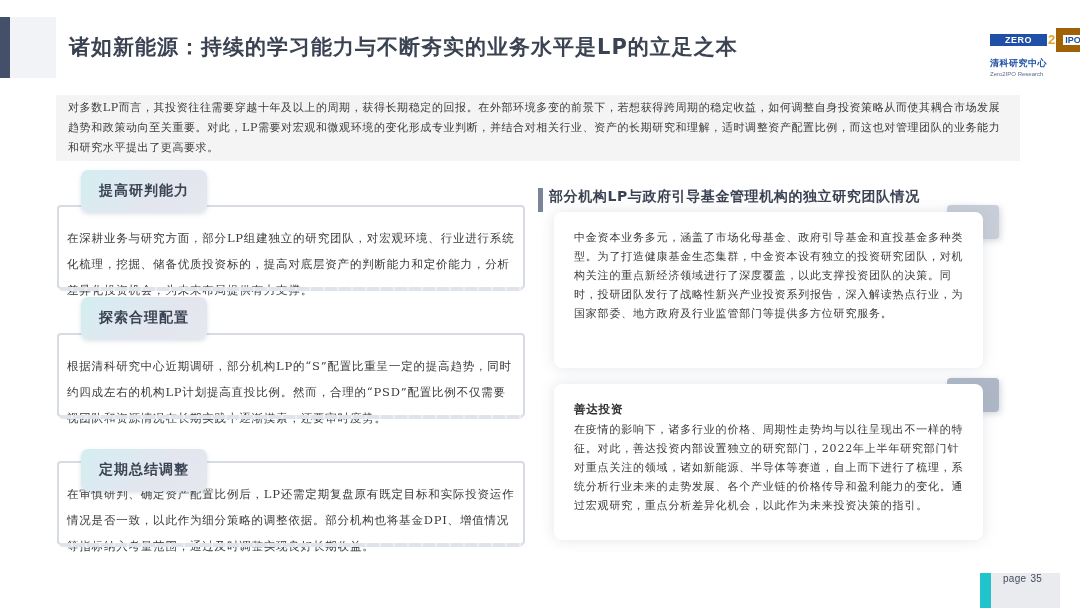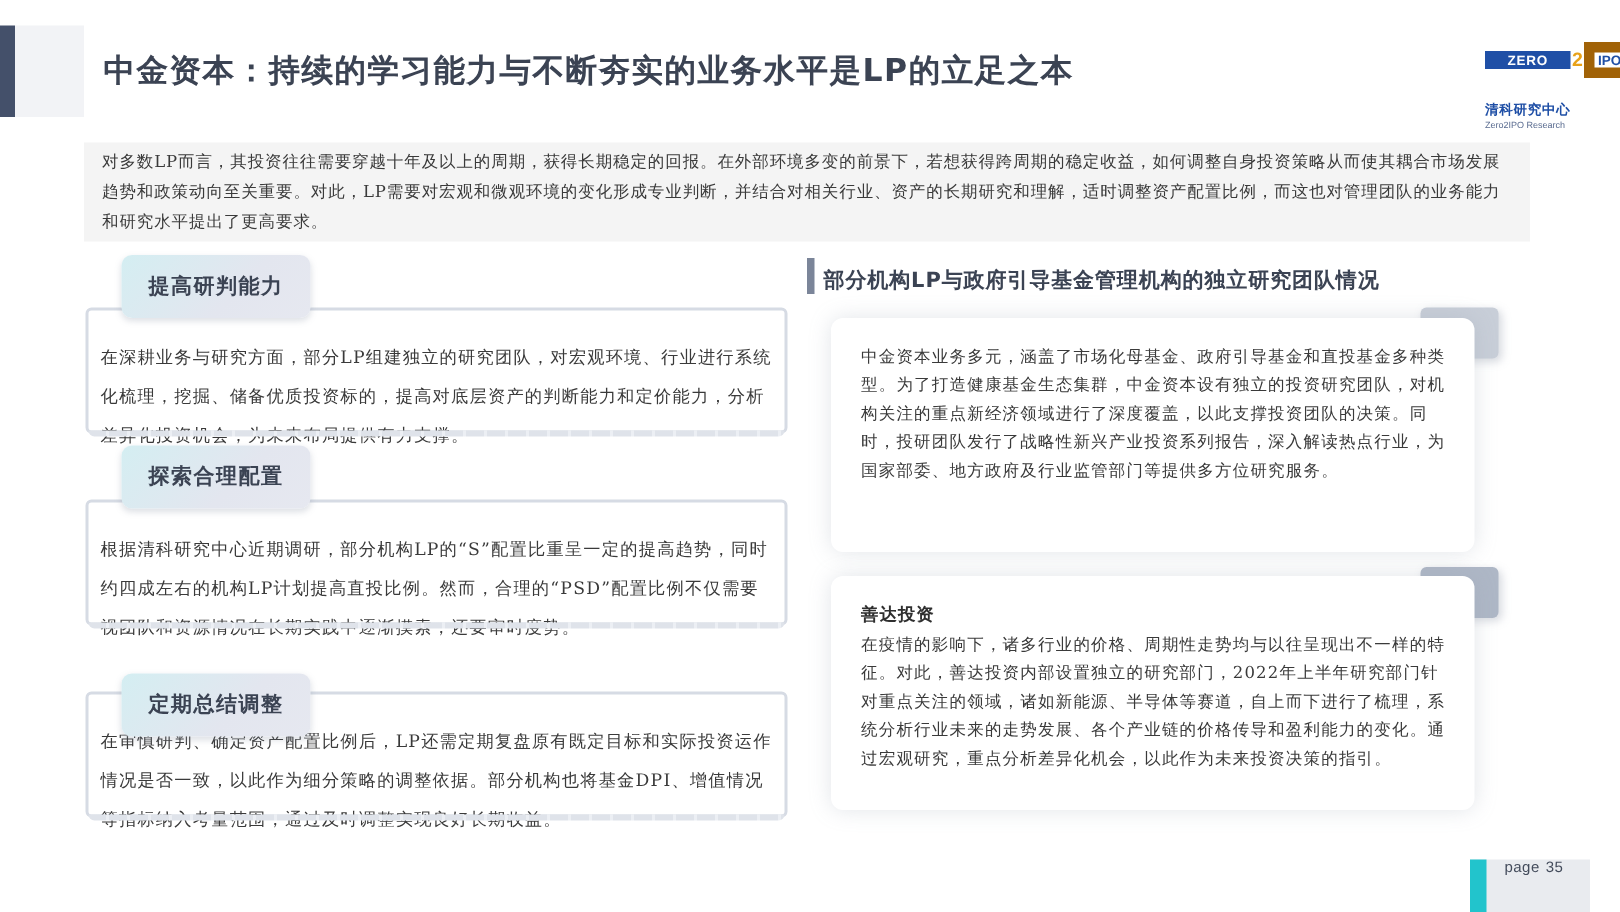--- a/index.html
+++ b/index.html
@@ -8,49 +8,49 @@
 
   .title-bar-accent { position: absolute; left: 0; top: 17px; width: 10px; height: 61px; background: #44506a; }
   .title-bar-bg { position: absolute; left: 10px; top: 17px; width: 46px; height: 61px; background: #f2f3f6; }
   .page-title { position: absolute; left: 69px; top: 33px; font-size: 21px; font-weight: bold; color: #3b4353; letter-spacing: 1px; white-space: nowrap; font-family: "DejaVu Sans", sans-serif; }
 
   .logo { position: absolute; left: 990px; top: 34px; width: 70px; }
   .logo-top { display: flex; align-items: center; height: 12px; }
   .logo-zero { background: #1f4fa6; color: #fff; font-size: 9px; font-weight: bold; font-family: "Liberation Sans", sans-serif; padding: 0 15px; line-height: 12px; letter-spacing: 0.5px; }
   .logo-two { color: #e8a21a; font-size: 13px; font-weight: bold; font-family: "Liberation Sans", sans-serif; line-height: 12px; margin: 0 1px; }
   .logo-ipo { border: 7px solid #a16207; color: #1f4fa6; font-size: 9px; font-weight: bold; font-family: "Liberation Sans", sans-serif; padding: 0 2px; line-height: 10px; }
-  .logo-cn { color: #1f4fa6; font-size: 9px; font-weight: bold; margin-top: 21px; font-family: "DejaVu Sans", sans-serif; letter-spacing: 0.5px; }
+  .logo-cn { color: #1f4fa6; font-size: 9px; font-weight: bold; margin-top: 11px; font-family: "DejaVu Sans", sans-serif; letter-spacing: 0.5px; }
   .logo-en { color: #5a6c90; font-size: 6px; font-family: "Liberation Sans", sans-serif; margin-top: 1px; }
 
   .intro { position: absolute; left: 56px; top: 95px; width: 964px; height: 66px; background: #f4f4f4; padding: 3px 10px 0 12px; font-size: 11px; line-height: 20px; color: #3a3a3a; letter-spacing: 0.6px; }
 
   .lcard { position: absolute; left: 57px; width: 468px; border: 2px solid #d6dbe4; border-radius: 4px; background: #fff; padding: 18px 8px 0 8px; font-size: 11.5px; line-height: 26px; color: #3a3a3a; letter-spacing: 0.8px; }
   .lcard::after { content: ""; position: absolute; left: 0; right: 0; bottom: -4px; height: 4px; background: repeating-linear-gradient(90deg, #dfe3ea 0 12px, #eceff4 12px 14px); border-radius: 0 0 4px 4px; }
   .ltab { position: absolute; left: 81px; width: 126px; height: 42px; border-radius: 7px; background: linear-gradient(135deg, #d4eef2 0%, #e3e6ef 60%, #e6e8f0 100%); box-shadow: 0 2px 4px rgba(120,130,150,0.25); display: flex; align-items: center; justify-content: center; font-size: 14px; font-weight: bold; color: #3b4353; letter-spacing: 1px; font-family: "DejaVu Sans", sans-serif; }
 
-  .rheader { position: absolute; left: 538px; top: 172px; display: flex; align-items: flex-end; }
+  .rheader { position: absolute; left: 538px; top: 188px; display: flex; align-items: flex-start; }
   .rheader-bar { width: 5px; height: 24px; background: #7b8599; margin-right: 6px; }
   .rheader-text { font-size: 14px; font-weight: bold; color: #3b4353; letter-spacing: 0.6px; font-family: "DejaVu Sans", sans-serif; }
 
   .rcard { position: absolute; left: 554px; width: 429px; background: #fff; border-radius: 8px; box-shadow: 0 0 14px rgba(150,160,175,0.28); padding: 16px 14px 0 20px; font-size: 11px; line-height: 19px; color: #3a3a3a; letter-spacing: 0.8px; }
   .rcard-title { font-weight: bold; font-size: 11.5px; color: #2f2f2f; margin-bottom: 1px; }
   .rtab { position: absolute; left: 947px; width: 52px; height: 34px; border-radius: 4px; background: #c8ced8; box-shadow: 2px 2px 6px rgba(140,150,165,0.35); }
   .rtab.dark { background: #aeb7c6; }
 
   .page-box { position: absolute; left: 980px; top: 573px; width: 80px; height: 35px; background: #e9ebef; display: flex; }
   .page-accent { width: 11px; height: 35px; background: #22c4cc; }
   .page-text { font-size: 10px; color: #444c5c; margin-left: 12px; font-family: "Liberation Sans", sans-serif; letter-spacing: 0.3px; }
   .page-text span { margin-left: 4px; }
 </style>
 </head>
 <body>
 
 <div class="title-bar-accent"></div>
 <div class="title-bar-bg"></div>
-<h1 class="page-title">中金资本：持续的学习能力与不断夯实的业务水平是LP的立足之本</h1>
+<h1 class="page-title">诸如新能源：持续的学习能力与不断夯实的业务水平是LP的立足之本</h1>
 
 <div class="logo">
   <div class="logo-top">
     <span class="logo-zero">ZERO</span>
     <span class="logo-two">2</span>
     <span class="logo-ipo">IPO</span>
   </div>
   <div class="logo-cn">清科研究中心</div>
   <div class="logo-en">Zero2IPO Research</div>
 </div>

